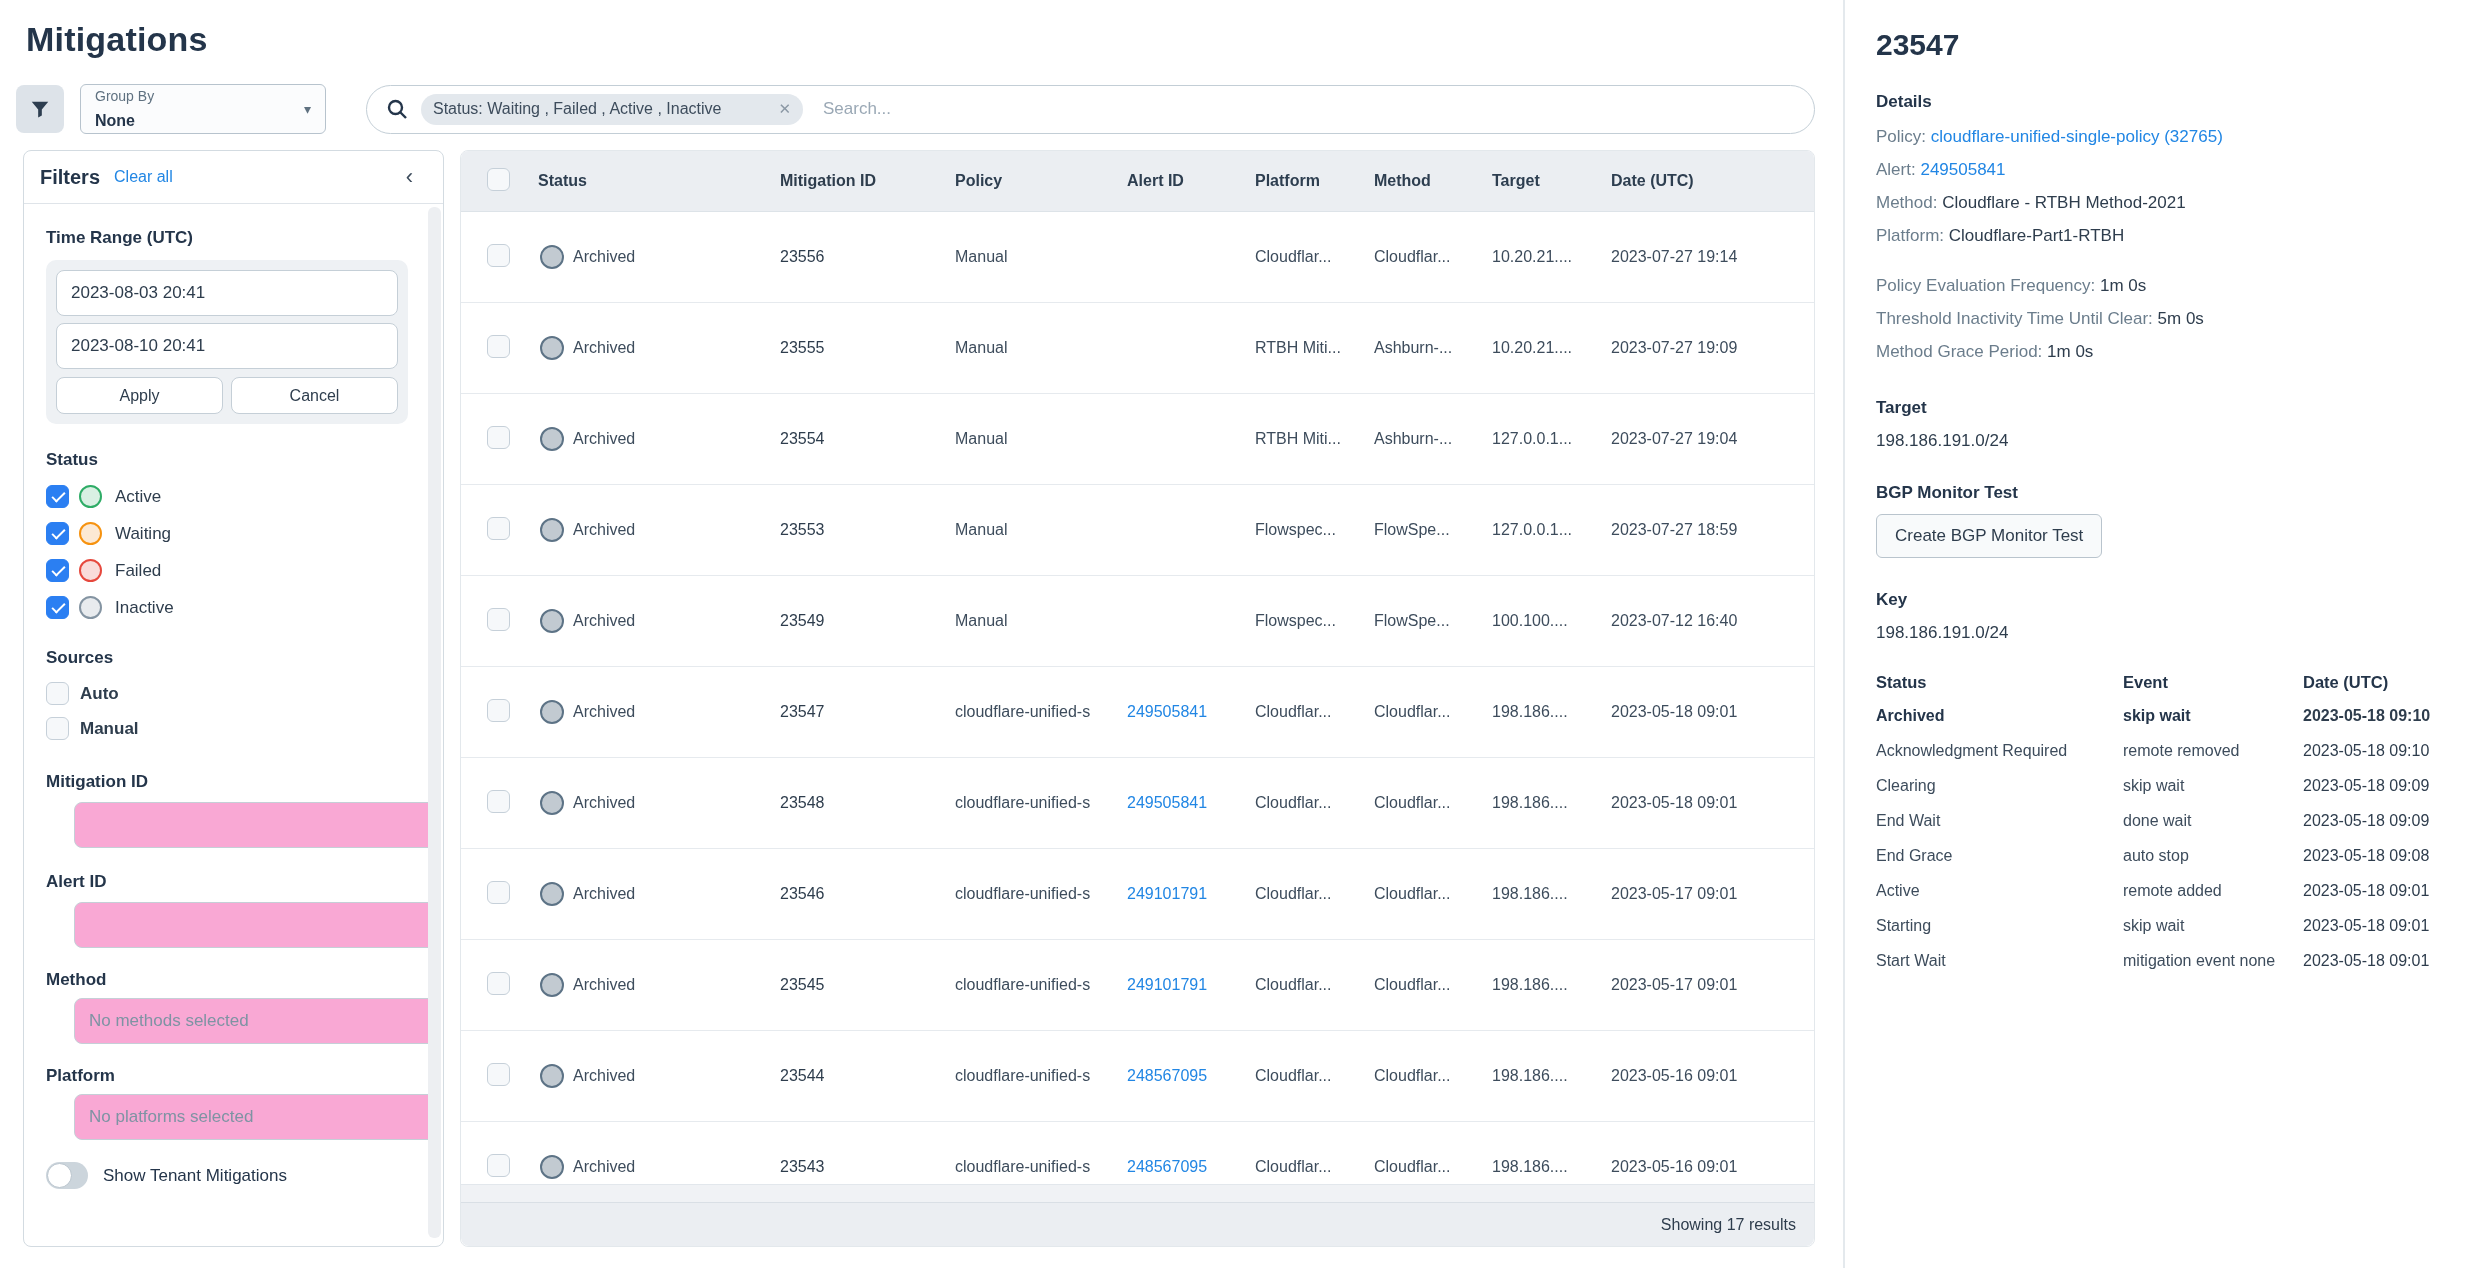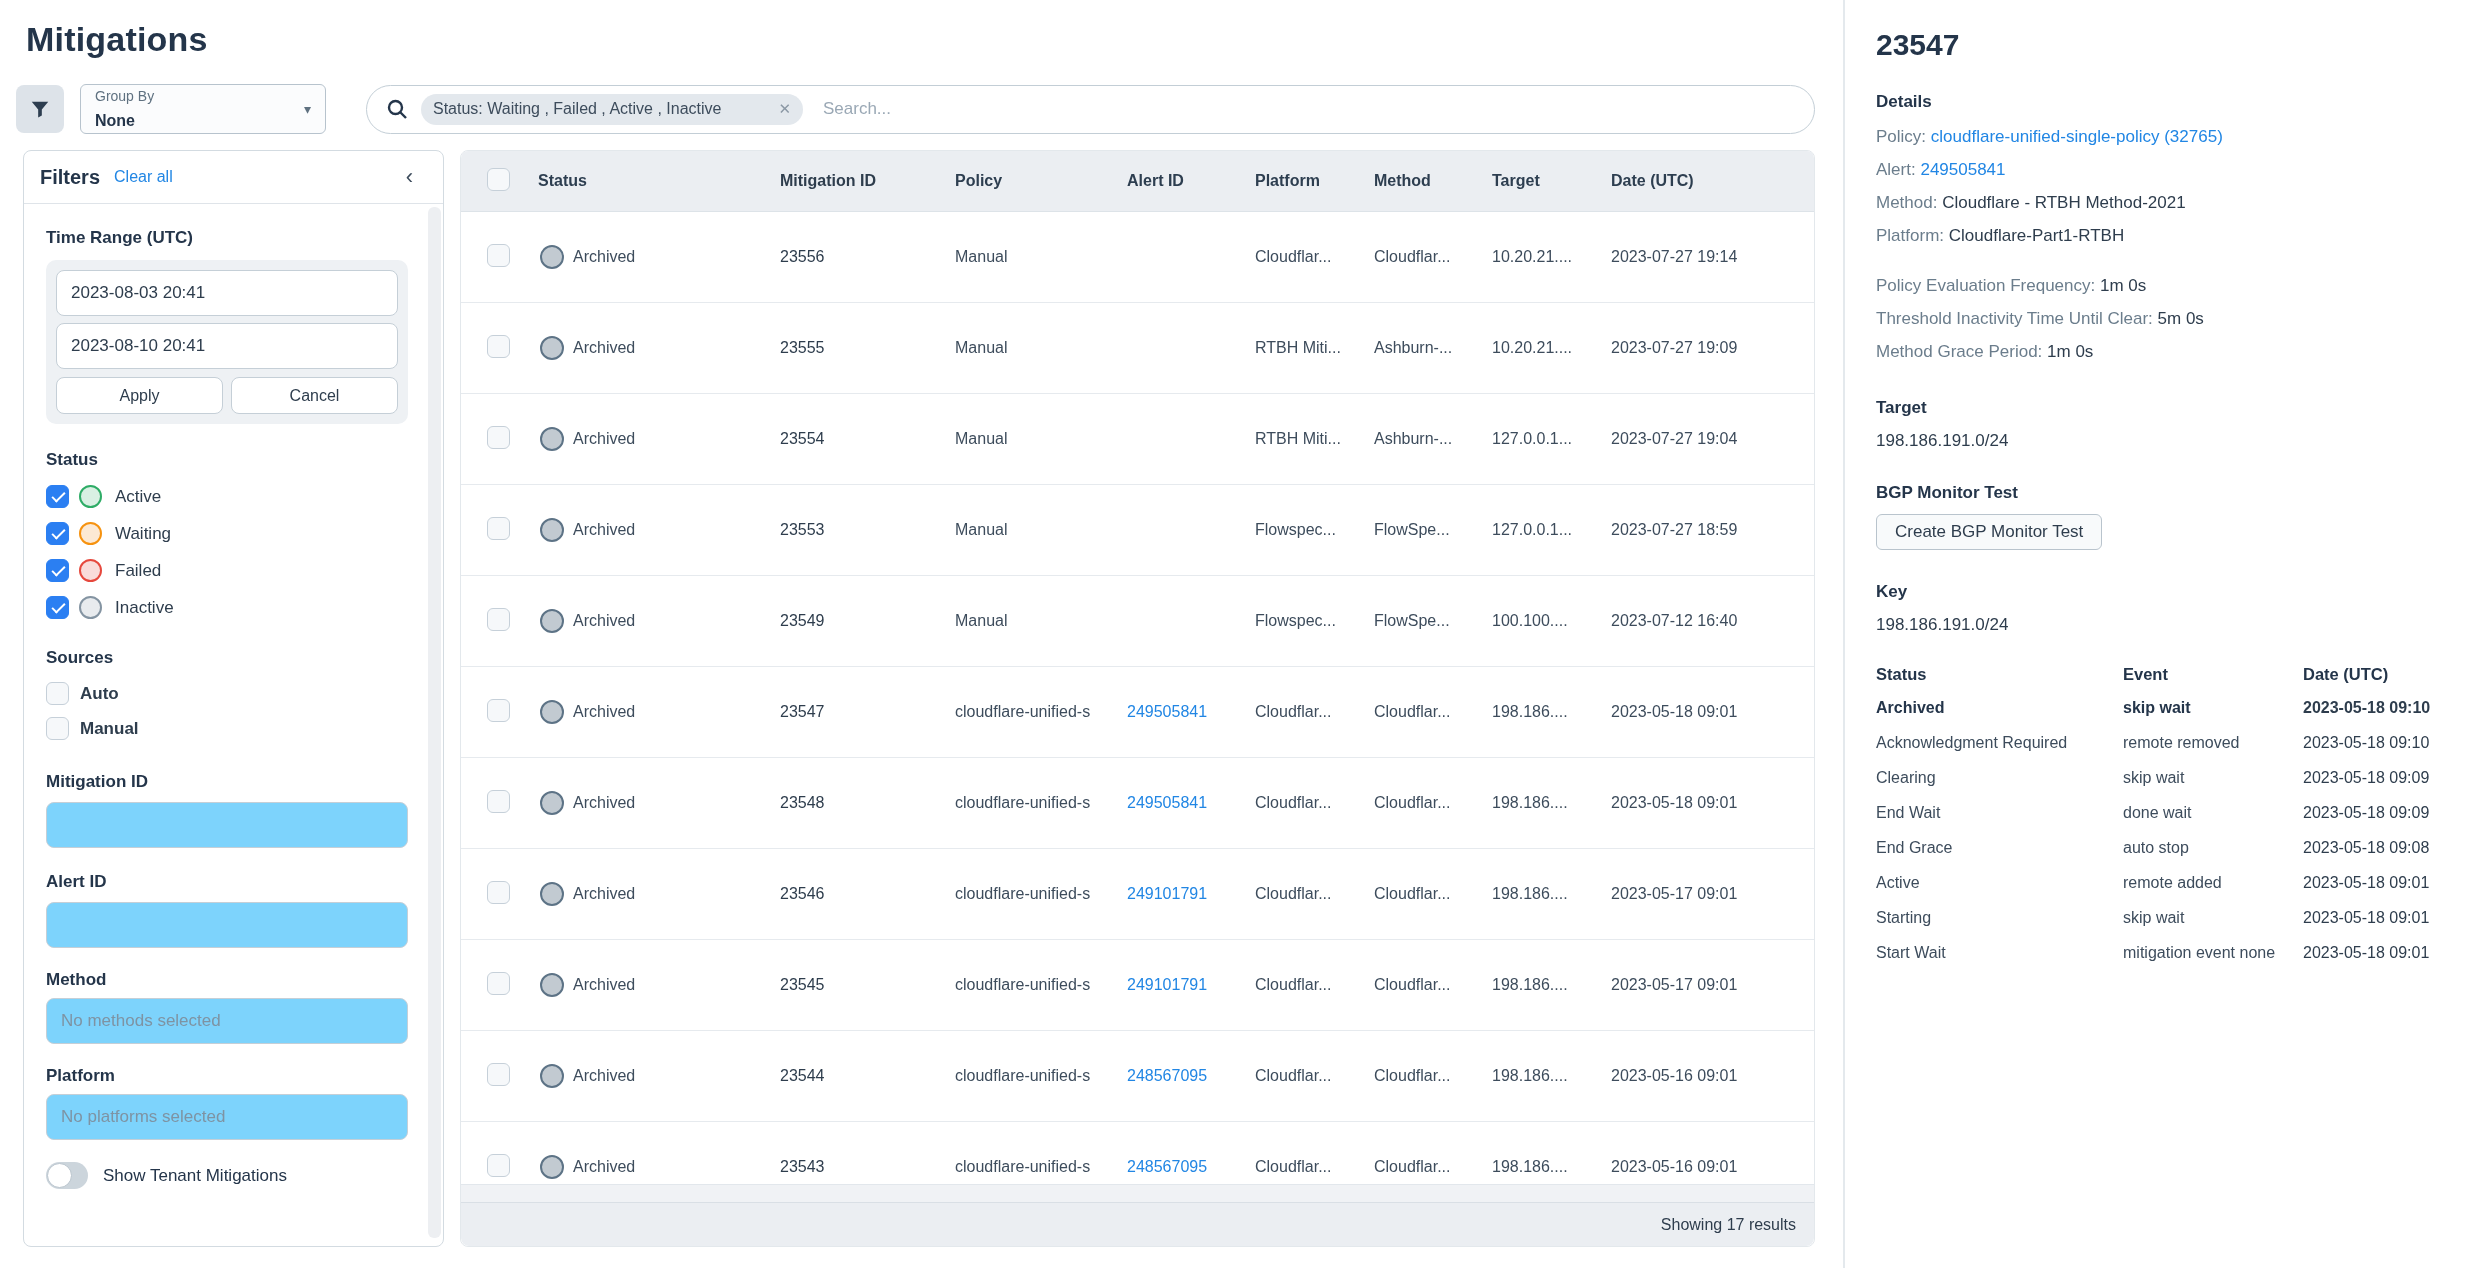--- a/index.html
+++ b/index.html
@@ -35,21 +35,21 @@
   .tr-btns { margin-top:8px; display:flex; gap:8px; }
   .tr-btn { flex:1; height:37px; background:#fff; border:1px solid #c5cfd7; border-radius:8px; font-size:16px; color:#2e3d4d; cursor:pointer; font-family:"Liberation Sans", sans-serif; }
   .opt-row { display:flex; align-items:center; height:37px; }
   .cb { display:inline-block; width:23px; height:23px; border:1.5px solid #c6d0d9; border-radius:6px; background:#f6f8fa; flex:none; cursor:pointer; position:relative; }
   .cb.checked { background:#2b7ff2; border-color:#2b7ff2; }
   .cb.checked::after { content:""; position:absolute; left:5px; top:6px; width:11px; height:5px; border-left:2.5px solid #fff; border-bottom:2.5px solid #fff; transform:rotate(-45deg); }
   .legend-circle { display:inline-block; width:23px; height:23px; border-radius:50%; border:2.5px solid #888; margin-left:10px; flex:none; }
   .opt-label { margin-left:13px; font-size:17px; color:#2e3d4d; }
   .src-row { display:flex; align-items:center; height:35px; }
   .src-row .opt-label { margin-left:11px;font-weight:bold; }
-  .fld-input { margin-top:10px; width:362px; height:46px; background:#7dd3fc; border:1px solid #c5cfd7; border-radius:8px; font-size:17px; color:#2e3d4d; padding:0 14px; font-family:"Liberation Sans", sans-serif; }
+  .fld-input { margin-top:10px; width:362px; height:46px; background:#f9a8d4; border:1px solid #c5cfd7; border-radius:8px; font-size:17px; color:#2e3d4d; padding:0 14px; font-family:"Liberation Sans", sans-serif;margin-left:28px; }
   .fld-input::placeholder { color:#7e93a3; opacity:1; }
   .toggle-row { margin-top:22px; display:flex; align-items:center; }
   .toggle { width:42px; height:27px; border-radius:14px; background:#ccd5dc; position:relative; cursor:pointer; flex:none; }
   .toggle .knob { position:absolute; left:1px; top:1px; width:25px; height:25px; border-radius:50%; background:#fff; border:1px solid #b9c4cd; }
   .toggle-label { margin-left:15px; font-size:17px; color:#24354a; }
 
   
   #table-card { position:absolute; left:460px; top:150px; width:1355px; height:1097px; border:1px solid #e3e8ec; border-radius:8px; background:#fff; overflow:hidden; }
   .thead { height:61px; background:#ebeef2; display:flex; align-items:center; font-size:16px; font-weight:600; color:#2d3e50; border-bottom:1px solid #dde3e8; }
   .trow { height:91px; display:flex; align-items:center; border-bottom:1px solid #e6eaee; font-size:16px; background:#fff; }
@@ -77,21 +77,21 @@
   .dp-sec1 { margin-top:30px; }
   .kv-group { margin-top:8px; }
   .kv { font-size:17px; line-height:33px; white-space:nowrap; }
   .kv .lbl { color:#6b7d8c; }
   .kv .val { color:#2e3d4d; }
   .kv a { color:#2186e4; text-decoration:none; cursor:pointer; }
   .kv-group2 { margin-top:17px; }
   .dp-target-h { margin-top:30px; }
   .dp-val { margin-top:13px; font-size:17px; color:#2e3d4d; }
   .dp-bgp-h { margin-top:32px; }
-  .bgp-btn { margin-top:11px; height:36px; padding:0 18px; background:#f8fafb; border:1px solid #b9c4cd; border-radius:6px; font-size:17px; color:#2e3d4d; cursor:pointer; font-family:"Liberation Sans", sans-serif; }
+  .bgp-btn { margin-top:11px; height:44px; padding:0 18px; background:#f8fafb; border:1px solid #b9c4cd; border-radius:6px; font-size:17px; color:#2e3d4d; cursor:pointer; font-family:"Liberation Sans", sans-serif; }
   .dp-key-h { margin-top:32px; }
   .hist { margin-top:30px; }
   .hist-head { display:flex; font-size:16.5px; font-weight:bold; color:#24354a; }
   .hc1 { width:247px; } .hc2 { width:180px; } .hc3 { flex:1; }
   .hist-row { display:flex; margin-top:13px; font-size:16px; color:#3d4c5c; line-height:22px; }
   .hist-row .hc3 { color:#2e3d4d; }
   .hist-row.bold { font-weight:bold; color:#24354a; }
   .hist-row .hc2 { padding-right:14px; white-space:normal; }
 
   svg { display:block; }

